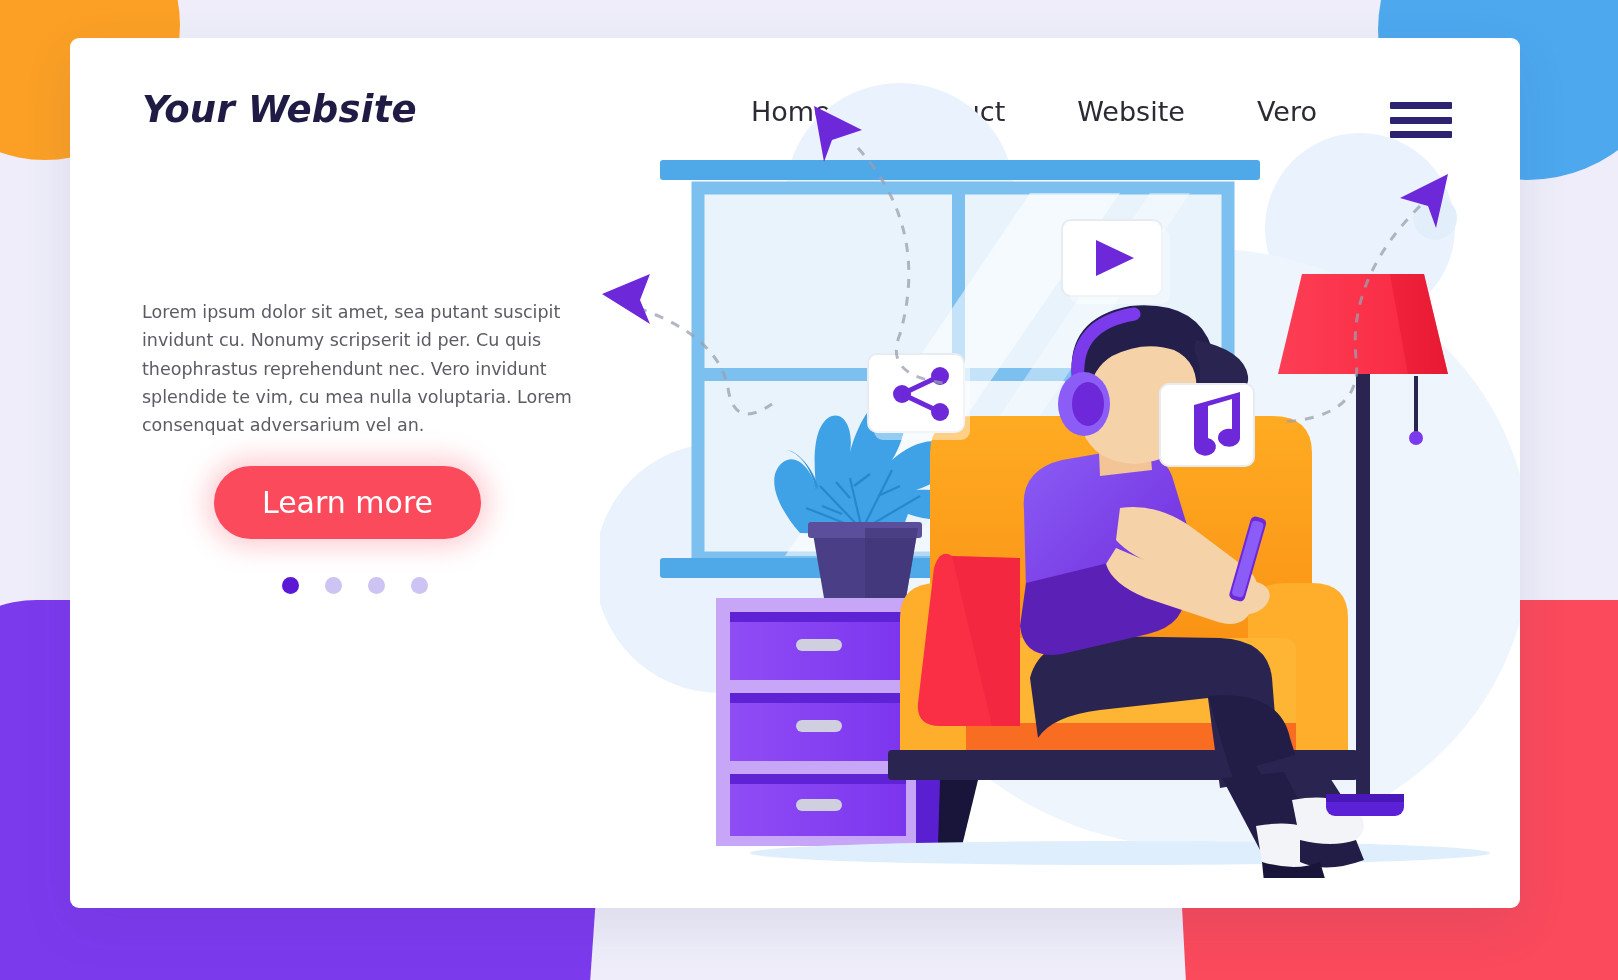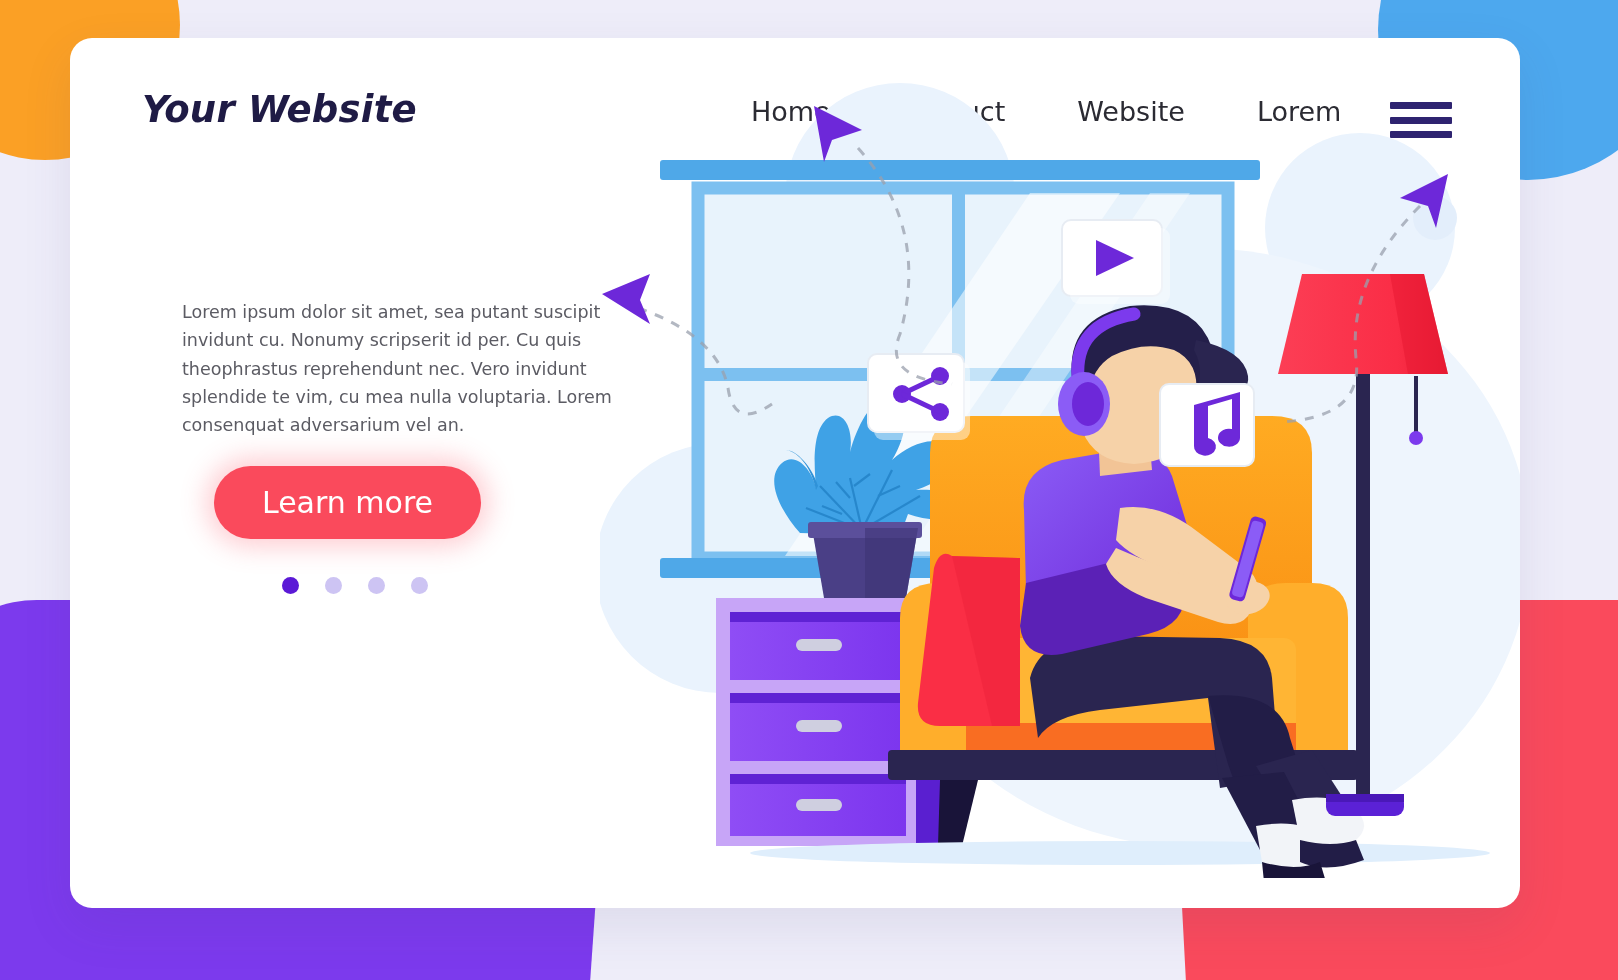--- a/index.html
+++ b/index.html
@@ -30,21 +30,21 @@
     background: #fa4a5c; border-radius: 120px 0 0 0;
     transform: skewX(3deg);
   }
 
   
   #page-card {
     position: absolute;
     left: 70px; top: 38px;
     width: 1450px; height: 870px;
     background: #ffffff;
-    border-radius: 22px;
+    border-radius: 9px;
     box-shadow: 0 18px 50px rgba(70,60,120,.10);
     overflow: hidden;
   }
 
   
   #site-header {
     position: absolute; left: 0; top: 0; right: 0; height: 120px;
     display: flex; align-items: center;
   }
   #brand-logo {
@@ -80,21 +80,20 @@
   #hero-title {
     font-size: 62px; line-height: 1.28;
     font-weight: bold; color: #2e2a7e;
     letter-spacing: -0.5px;
   }
   #hero-title .line2 { display: block; }
   #hero-paragraph {
     margin-top: 30px; width: 455px;
     font-size: 17.5px; line-height: 1.62;
     color: #5b5b63;
-    margin-left: 40px;
   }
   #learn-more-button {
     margin-top: 26px; margin-left: 72px;
     width: 267px; height: 73px;
     background: #fa4a5c; color: #fff;
     border: none; border-radius: 40px;
     font-size: 30px; font-family: "DejaVu Sans", sans-serif;
     cursor: pointer; display: block;
     box-shadow: 0 0 26px 8px rgba(250,74,92,.27);
   }
@@ -122,21 +121,21 @@
 
 <div id="page-card">
 
   <header id="site-header">
     <div id="brand-logo">Your Website</div>
 
     <nav id="main-nav">
       <a class="nav-link">Home</a>
       <a class="nav-link">Product</a>
       <a class="nav-link">Website</a>
-      <a class="nav-link">Lorem</a>
+      <a class="nav-link">Vero</a>
     </nav>
 
     <div id="hamburger-menu">
       <span></span>
       <span></span>
       <span></span>
     </div>
   </header>
 
   <section id="hero-copy">

